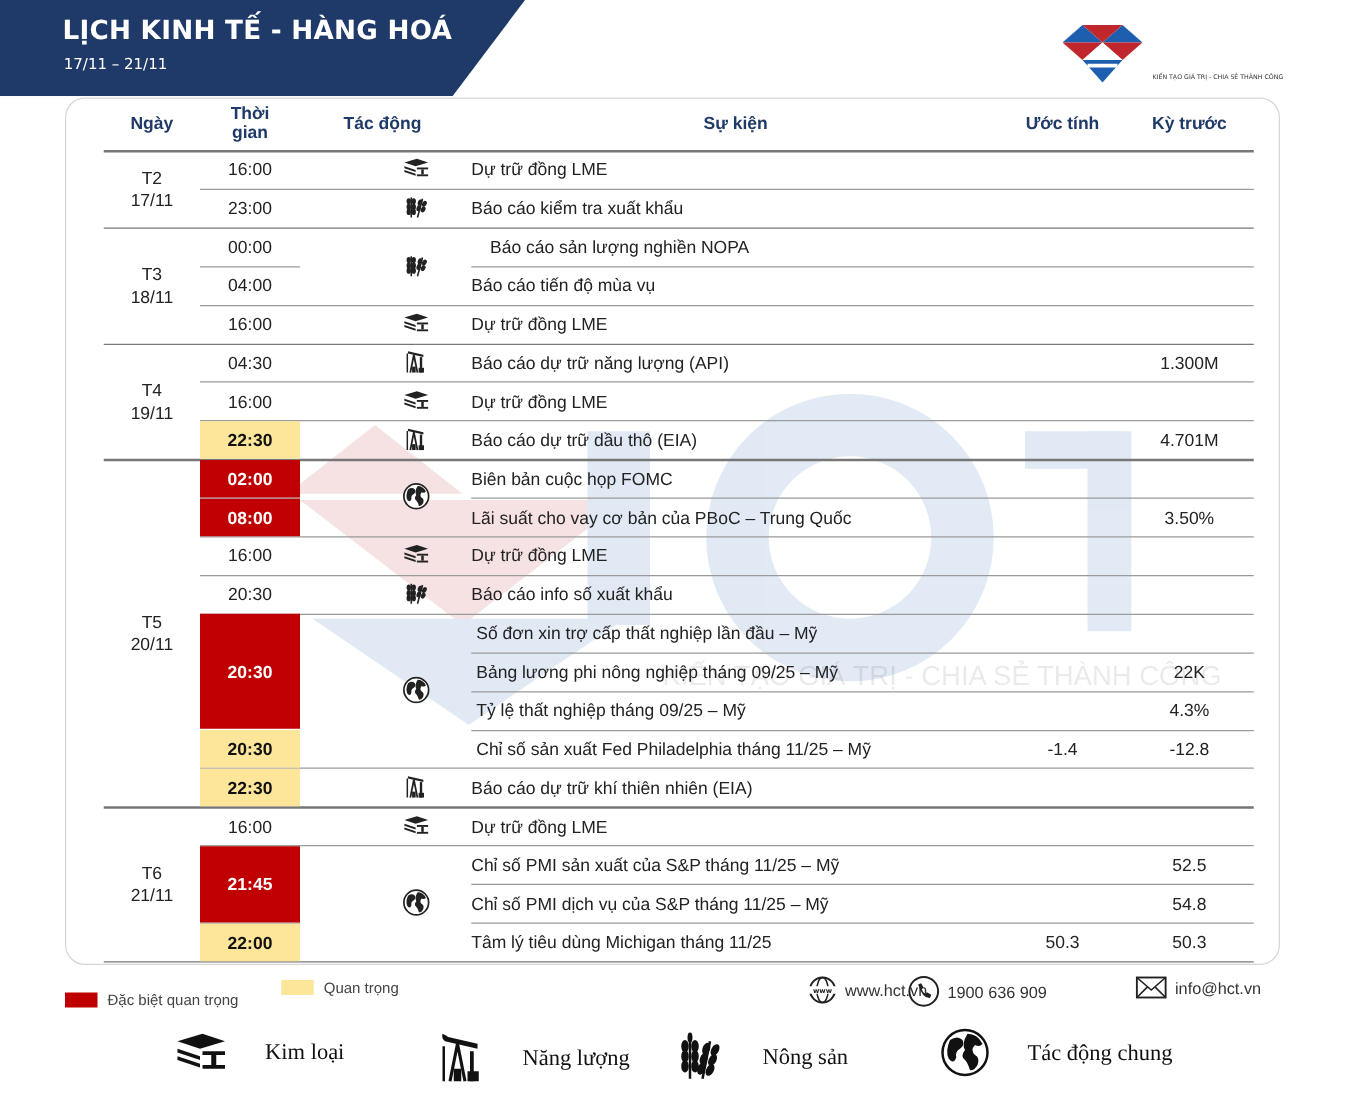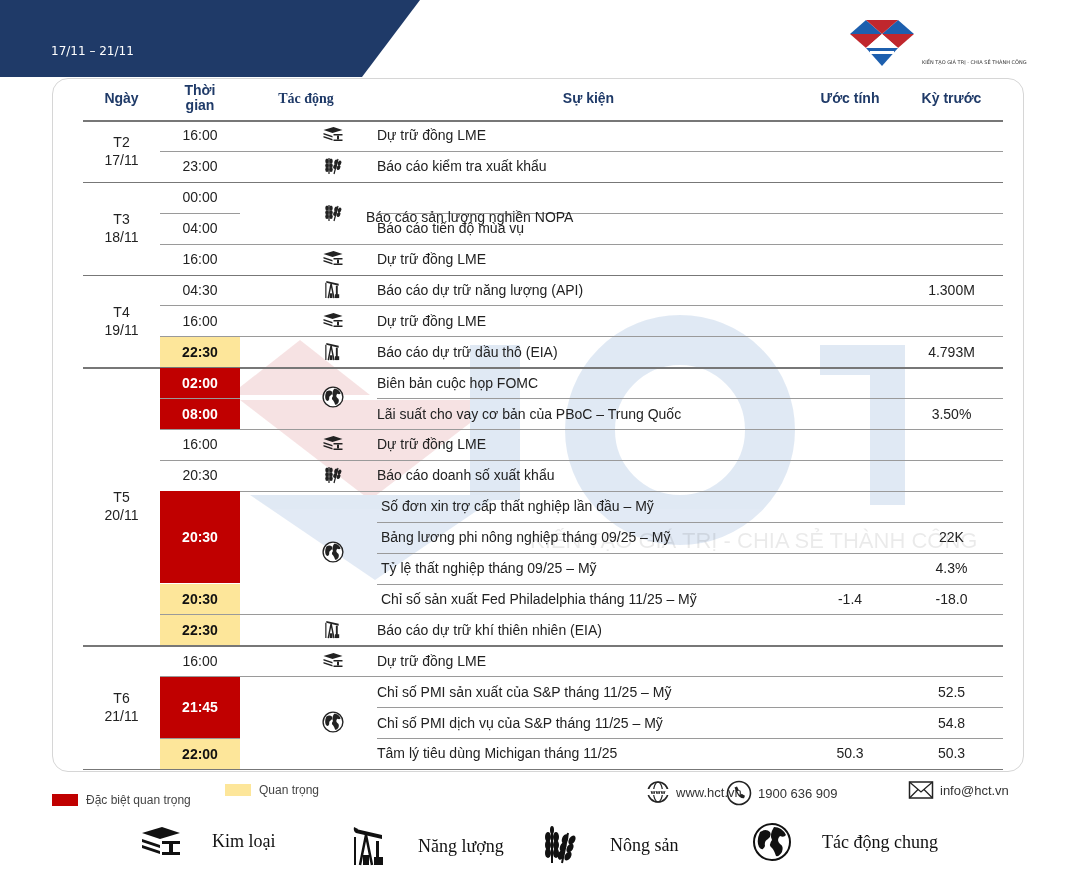--- a/index.html
+++ b/index.html
@@ -42,20 +42,21 @@
   .legend .sw { width: 26px; height: 12px; margin-right: 8px; }
   .contact { position: absolute; top: 780px; display: flex; align-items: center; font-size: 13px; color: #333; font-family: "Liberation Sans", sans-serif;}
   .contact svg { margin-right: 6px; }
   .key { position: absolute; top: 825px; display: flex; align-items: center; font-family: "Liberation Serif", serif; font-size: 18px; color: #111; }
   .key svg { margin-right: 30px; }
 </style>
 </head>
 <body>
 
 <div class="banner">
+  <div class="title">LỊCH KINH TẾ - HÀNG HOÁ</div>
   <div class="subtitle">17/11 – 21/11</div>
 </div>
 
 <div class="logo">
   <svg width="64" height="52" viewBox="0 0 64 52">
     <polygon points="0,16 16,2 32,16" fill="#1d5fae"></polygon>
     <polygon points="32,16 48,2 64,16" fill="#1d5fae"></polygon>
     <polygon points="16,2 48,2 32,16" fill="#c0272d"></polygon>
     <polygon points="0,16 32,16 16,30" fill="#c0272d"></polygon>
     <polygon points="32,16 64,16 48,30" fill="#c0272d"></polygon>
@@ -80,21 +81,21 @@
   </g>
   <text x="530" y="548" font-size="22" fill="#000" opacity="0.08" font-family="Liberation Sans, sans-serif">KIẾN TẠO GIÁ TRỊ - CHIA SẺ THÀNH CÔNG</text>
 </svg>
 
 <div id="table">
     <div class="hdr" style="left:83px;top:80px;width:77px;">Ngày</div>
     <div class="hdr" style="left: 160px; top: 80px; width: 80px; flex-direction: column;">
       <span>Thời</span>
       <span>gian</span>
     </div>
-    <div class="hdr" style="left:240px;top:80px;width:132px;font-family:Liberation Serif, serif;">Tác động</div>
+    <div class="hdr" style="left:240px;top:80px;width:132px;">Tác động</div>
     <div class="hdr" style="left:377px;top:80px;width:423px;">Sự kiện</div>
     <div class="hdr" style="left:800px;top:80px;width:100px;">Ước tính</div>
     <div class="hdr" style="left:900px;top:80px;width:103px;">Kỳ trước</div>
     <div class="hline thick" style="left:83px;top:120px;width:920px;"></div>
     <div class="hline" style="left:160px;top:150.9px;width:843px;"></div>
     <div class="hline thick" style="left:83px;top:181.8px;width:920px;"></div>
     <div class="hline" style="left:160px;top:212.7px;width:843px;"></div>
     <div style="position:absolute;left:240px;top:211.7px;width:137px;height:3px;background:#fff;"></div>
     <div class="hline" style="left:160px;top:243.6px;width:843px;"></div>
     <div class="hline thick" style="left:83px;top:274.5px;width:920px;"></div>
@@ -309,62 +310,62 @@
         <path d="M8 10 q6 -4 10 0 q2 4 -2 7 q-4 2 -3 7 q-2 6 -6 1 q-3 -6 1 -15z" fill="#222"></path>
         <path d="M22 5 q8 0 12 8 q-2 3 -6 1 q-4 4 0 8 q4 2 2 8 q-3 5 -6 4 q-2 -6 -4 -8 q-4 -3 0 -8 q-3 -5 2 -13z" fill="#222"></path>
       </svg>
     </div>
     <div class="cell" style="left:377px;top:120px;width:420px;height:30.9px;">Dự trữ đồng LME</div>
     <div class="cell right" style="left:800px;top:120px;width:100px;height:30.9px;"></div>
     <div class="cell right" style="left:900px;top:120px;width:103px;height:30.9px;"></div>
     <div class="cell" style="left:377px;top:150.9px;width:420px;height:30.9px;">Báo cáo kiểm tra xuất khẩu</div>
     <div class="cell right" style="left:800px;top:150.9px;width:100px;height:30.9px;"></div>
     <div class="cell right" style="left:900px;top:150.9px;width:103px;height:30.9px;"></div>
-    <div class="cell" style="left:366px;top:181.8px;width:420px;height:30.9px;margin-top:20px;">Báo cáo sản lượng nghiền NOPA</div>
+    <div class="cell" style="left:392px;top:181.8px;width:420px;height:30.9px;">Báo cáo sản lượng nghiền NOPA</div>
     <div class="cell right" style="left:800px;top:181.8px;width:100px;height:30.9px;"></div>
     <div class="cell right" style="left:900px;top:181.8px;width:103px;height:30.9px;"></div>
     <div class="cell" style="left:377px;top:212.7px;width:420px;height:30.9px;">Báo cáo tiến độ mùa vụ</div>
     <div class="cell right" style="left:800px;top:212.7px;width:100px;height:30.9px;"></div>
     <div class="cell right" style="left:900px;top:212.7px;width:103px;height:30.9px;"></div>
     <div class="cell" style="left:377px;top:243.6px;width:420px;height:30.9px;">Dự trữ đồng LME</div>
     <div class="cell right" style="left:800px;top:243.6px;width:100px;height:30.9px;"></div>
     <div class="cell right" style="left:900px;top:243.6px;width:103px;height:30.9px;"></div>
     <div class="cell" style="left:377px;top:274.5px;width:420px;height:30.9px;">Báo cáo dự trữ năng lượng (API)</div>
     <div class="cell right" style="left:800px;top:274.5px;width:100px;height:30.9px;"></div>
     <div class="cell right" style="left:900px;top:274.5px;width:103px;height:30.9px;">1.300M</div>
     <div class="cell" style="left:377px;top:305.4px;width:420px;height:30.9px;">Dự trữ đồng LME</div>
     <div class="cell right" style="left:800px;top:305.4px;width:100px;height:30.9px;"></div>
     <div class="cell right" style="left:900px;top:305.4px;width:103px;height:30.9px;"></div>
     <div class="cell" style="left:377px;top:336.29999999999995px;width:420px;height:30.9px;">Báo cáo dự trữ dầu thô (EIA)</div>
     <div class="cell right" style="left:800px;top:336.29999999999995px;width:100px;height:30.9px;"></div>
-    <div class="cell right" style="left:900px;top:336.29999999999995px;width:103px;height:30.9px;">4.793M</div>
+    <div class="cell right" style="left:900px;top:336.29999999999995px;width:103px;height:30.9px;">4.701M</div>
     <div class="cell" style="left:377px;top:367.2px;width:420px;height:30.9px;">Biên bản cuộc họp FOMC</div>
     <div class="cell right" style="left:800px;top:367.2px;width:100px;height:30.9px;"></div>
     <div class="cell right" style="left:900px;top:367.2px;width:103px;height:30.9px;"></div>
     <div class="cell" style="left:377px;top:398.09999999999997px;width:420px;height:30.9px;">Lãi suất cho vay cơ bản của PBoC – Trung Quốc</div>
     <div class="cell right" style="left:800px;top:398.09999999999997px;width:100px;height:30.9px;"></div>
     <div class="cell right" style="left:900px;top:398.09999999999997px;width:103px;height:30.9px;">3.50%</div>
     <div class="cell" style="left:377px;top:429px;width:420px;height:30.9px;">Dự trữ đồng LME</div>
     <div class="cell right" style="left:800px;top:429px;width:100px;height:30.9px;"></div>
     <div class="cell right" style="left:900px;top:429px;width:103px;height:30.9px;"></div>
-    <div class="cell" style="left:377px;top:459.9px;width:420px;height:30.9px;">Báo cáo doanh số xuất khẩu</div>
+    <div class="cell" style="left:377px;top:459.9px;width:420px;height:30.9px;">Báo cáo info số xuất khẩu</div>
     <div class="cell right" style="left:800px;top:459.9px;width:100px;height:30.9px;"></div>
     <div class="cell right" style="left:900px;top:459.9px;width:103px;height:30.9px;"></div>
     <div class="cell" style="left:381px;top:490.79999999999995px;width:420px;height:30.9px;">Số đơn xin trợ cấp thất nghiệp lần đầu – Mỹ</div>
     <div class="cell right" style="left:800px;top:490.79999999999995px;width:100px;height:30.9px;"></div>
     <div class="cell right" style="left:900px;top:490.79999999999995px;width:103px;height:30.9px;"></div>
     <div class="cell" style="left:381px;top:521.7px;width:420px;height:30.9px;">Bảng lương phi nông nghiệp tháng 09/25 – Mỹ</div>
     <div class="cell right" style="left:800px;top:521.7px;width:100px;height:30.9px;"></div>
     <div class="cell right" style="left:900px;top:521.7px;width:103px;height:30.9px;">22K</div>
     <div class="cell" style="left:381px;top:552.5999999999999px;width:420px;height:30.9px;">Tỷ lệ thất nghiệp tháng 09/25 – Mỹ</div>
     <div class="cell right" style="left:800px;top:552.5999999999999px;width:100px;height:30.9px;"></div>
     <div class="cell right" style="left:900px;top:552.5999999999999px;width:103px;height:30.9px;">4.3%</div>
     <div class="cell" style="left:381px;top:583.5px;width:420px;height:30.9px;">Chỉ số sản xuất Fed Philadelphia tháng 11/25 – Mỹ</div>
     <div class="cell right" style="left:800px;top:583.5px;width:100px;height:30.9px;">-1.4</div>
-    <div class="cell right" style="left:900px;top:583.5px;width:103px;height:30.9px;">-18.0</div>
+    <div class="cell right" style="left:900px;top:583.5px;width:103px;height:30.9px;">-12.8</div>
     <div class="cell" style="left:377px;top:614.4px;width:420px;height:30.9px;">Báo cáo dự trữ khí thiên nhiên (EIA)</div>
     <div class="cell right" style="left:800px;top:614.4px;width:100px;height:30.9px;"></div>
     <div class="cell right" style="left:900px;top:614.4px;width:103px;height:30.9px;"></div>
     <div class="cell" style="left:377px;top:645.3px;width:420px;height:30.9px;">Dự trữ đồng LME</div>
     <div class="cell right" style="left:800px;top:645.3px;width:100px;height:30.9px;"></div>
     <div class="cell right" style="left:900px;top:645.3px;width:103px;height:30.9px;"></div>
     <div class="cell" style="left:377px;top:676.1999999999999px;width:420px;height:30.9px;">Chỉ số PMI sản xuất của S&amp;P tháng 11/25 – Mỹ</div>
     <div class="cell right" style="left:800px;top:676.1999999999999px;width:100px;height:30.9px;"></div>
     <div class="cell right" style="left:900px;top:676.1999999999999px;width:103px;height:30.9px;">52.5</div>
     <div class="cell" style="left:377px;top:707.1px;width:420px;height:30.9px;">Chỉ số PMI dịch vụ của S&amp;P tháng 11/25 – Mỹ</div>

